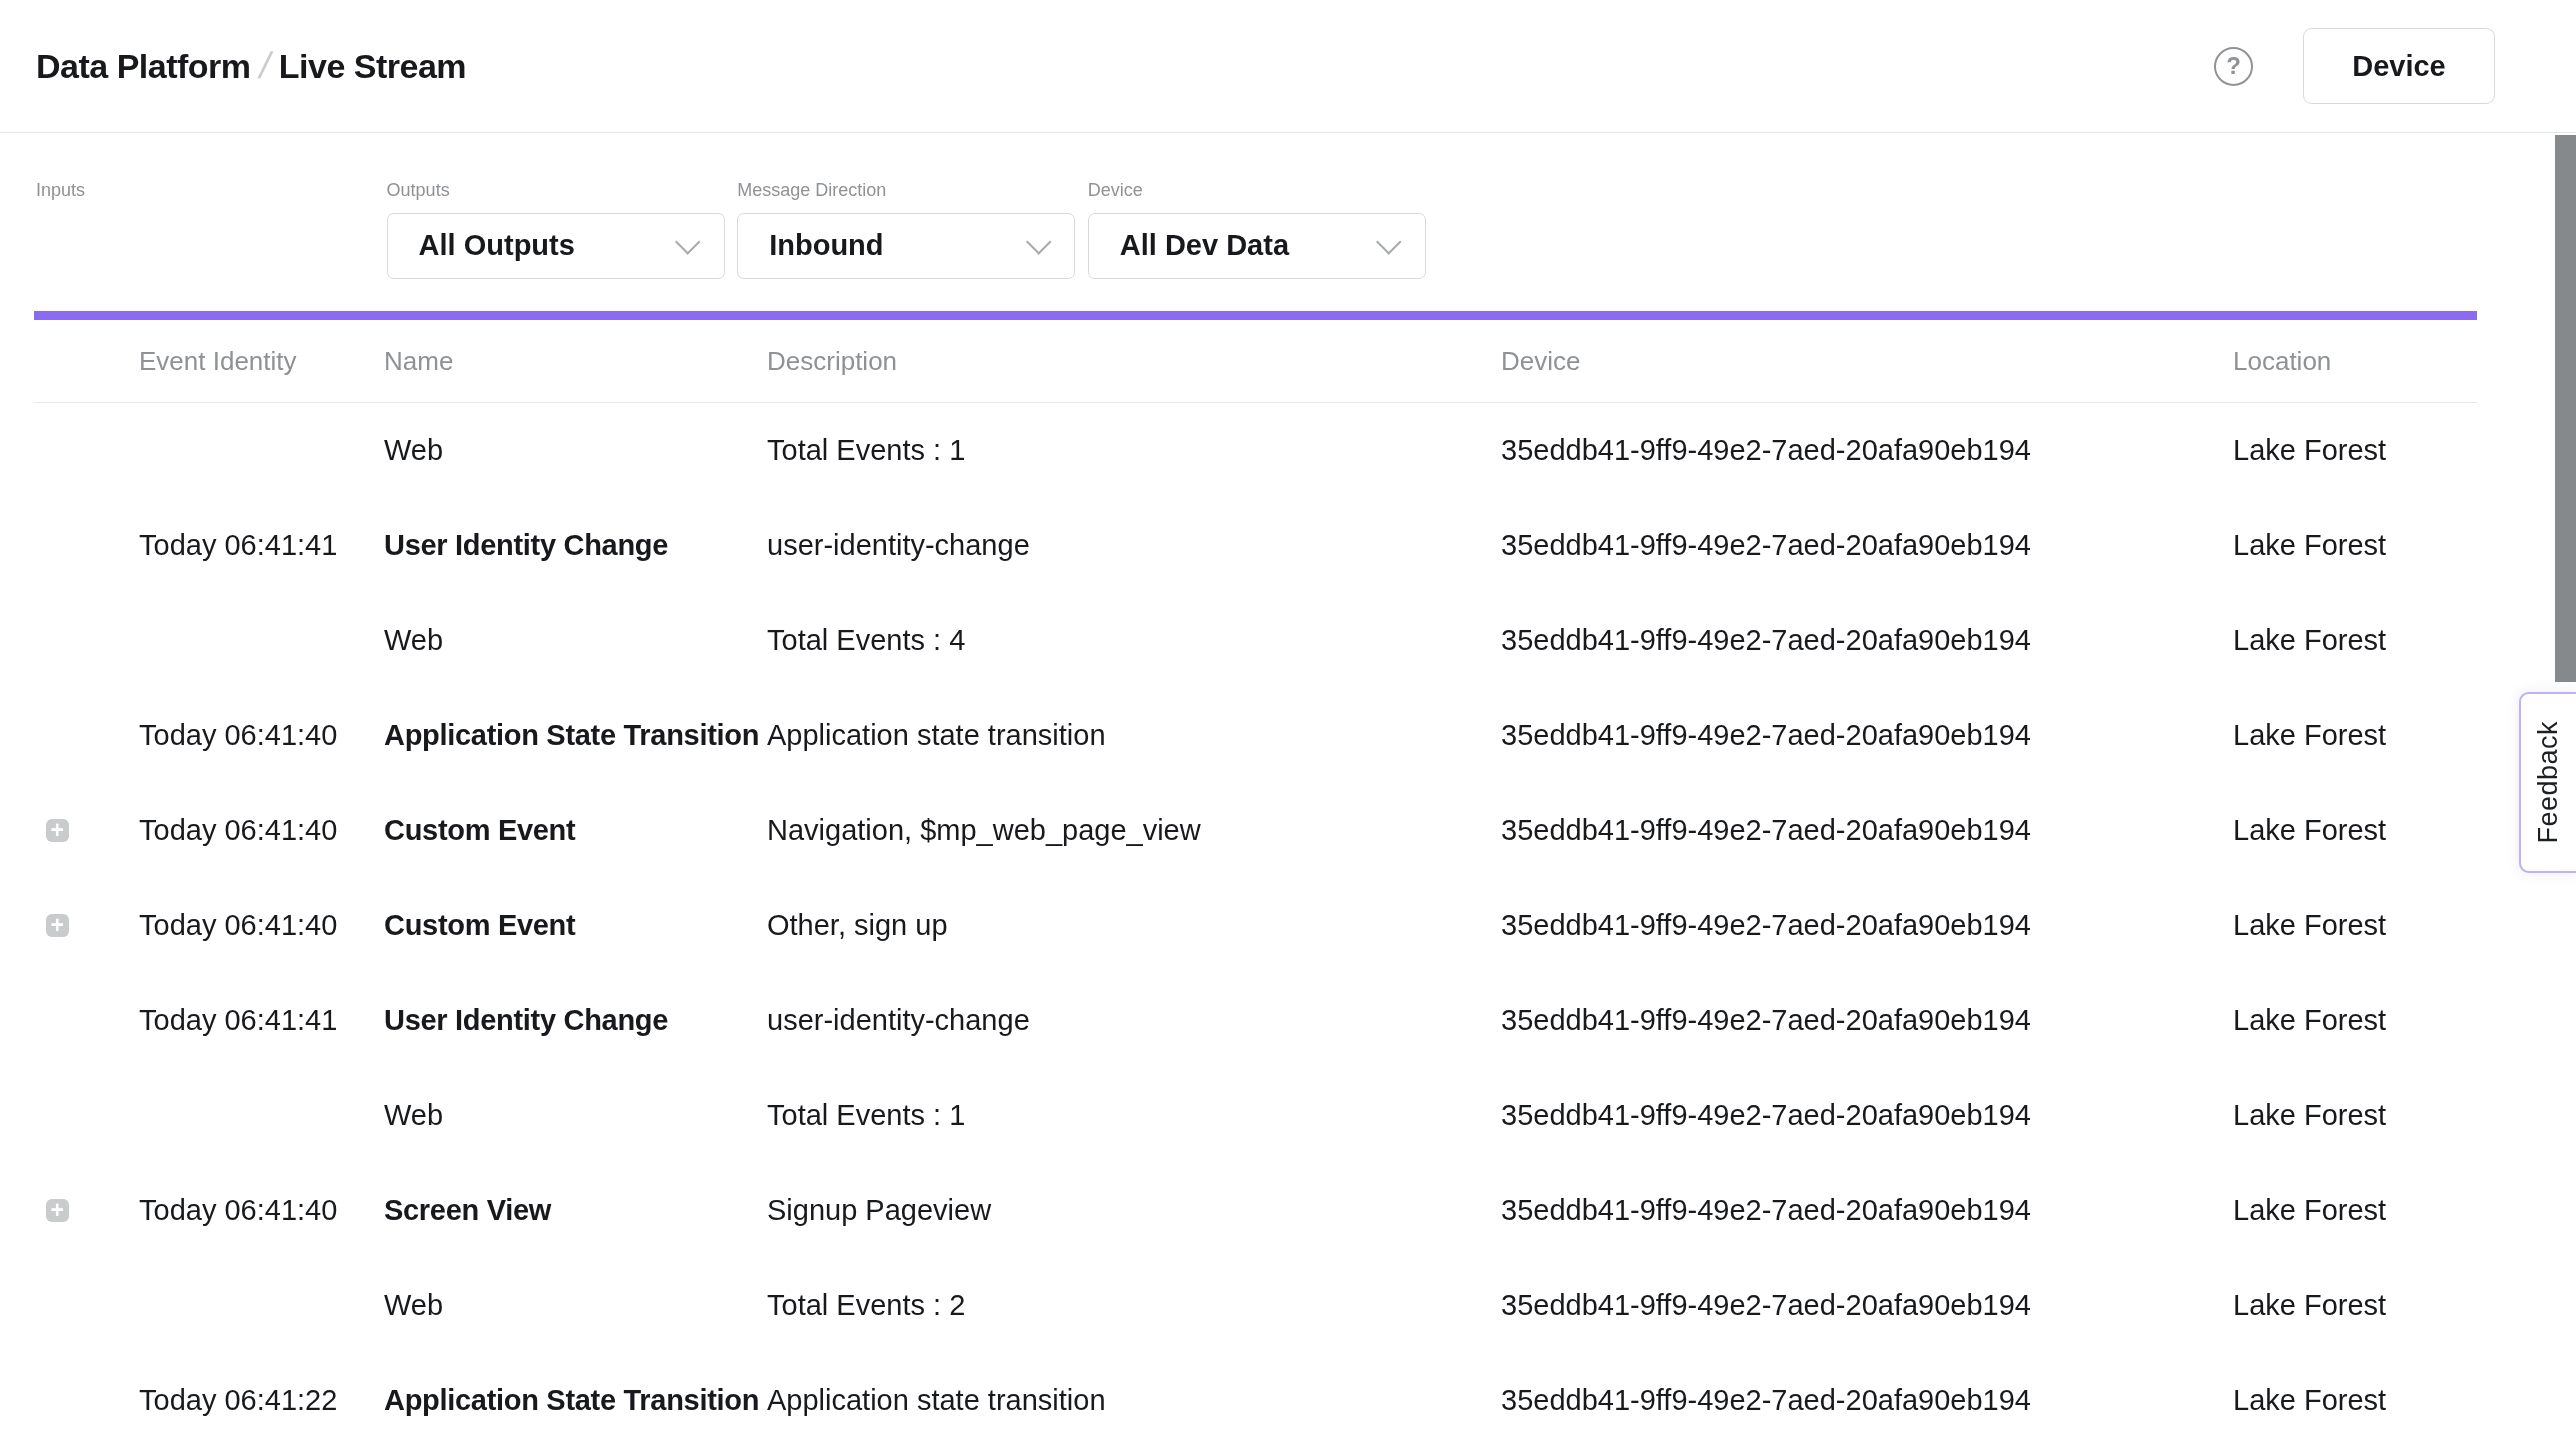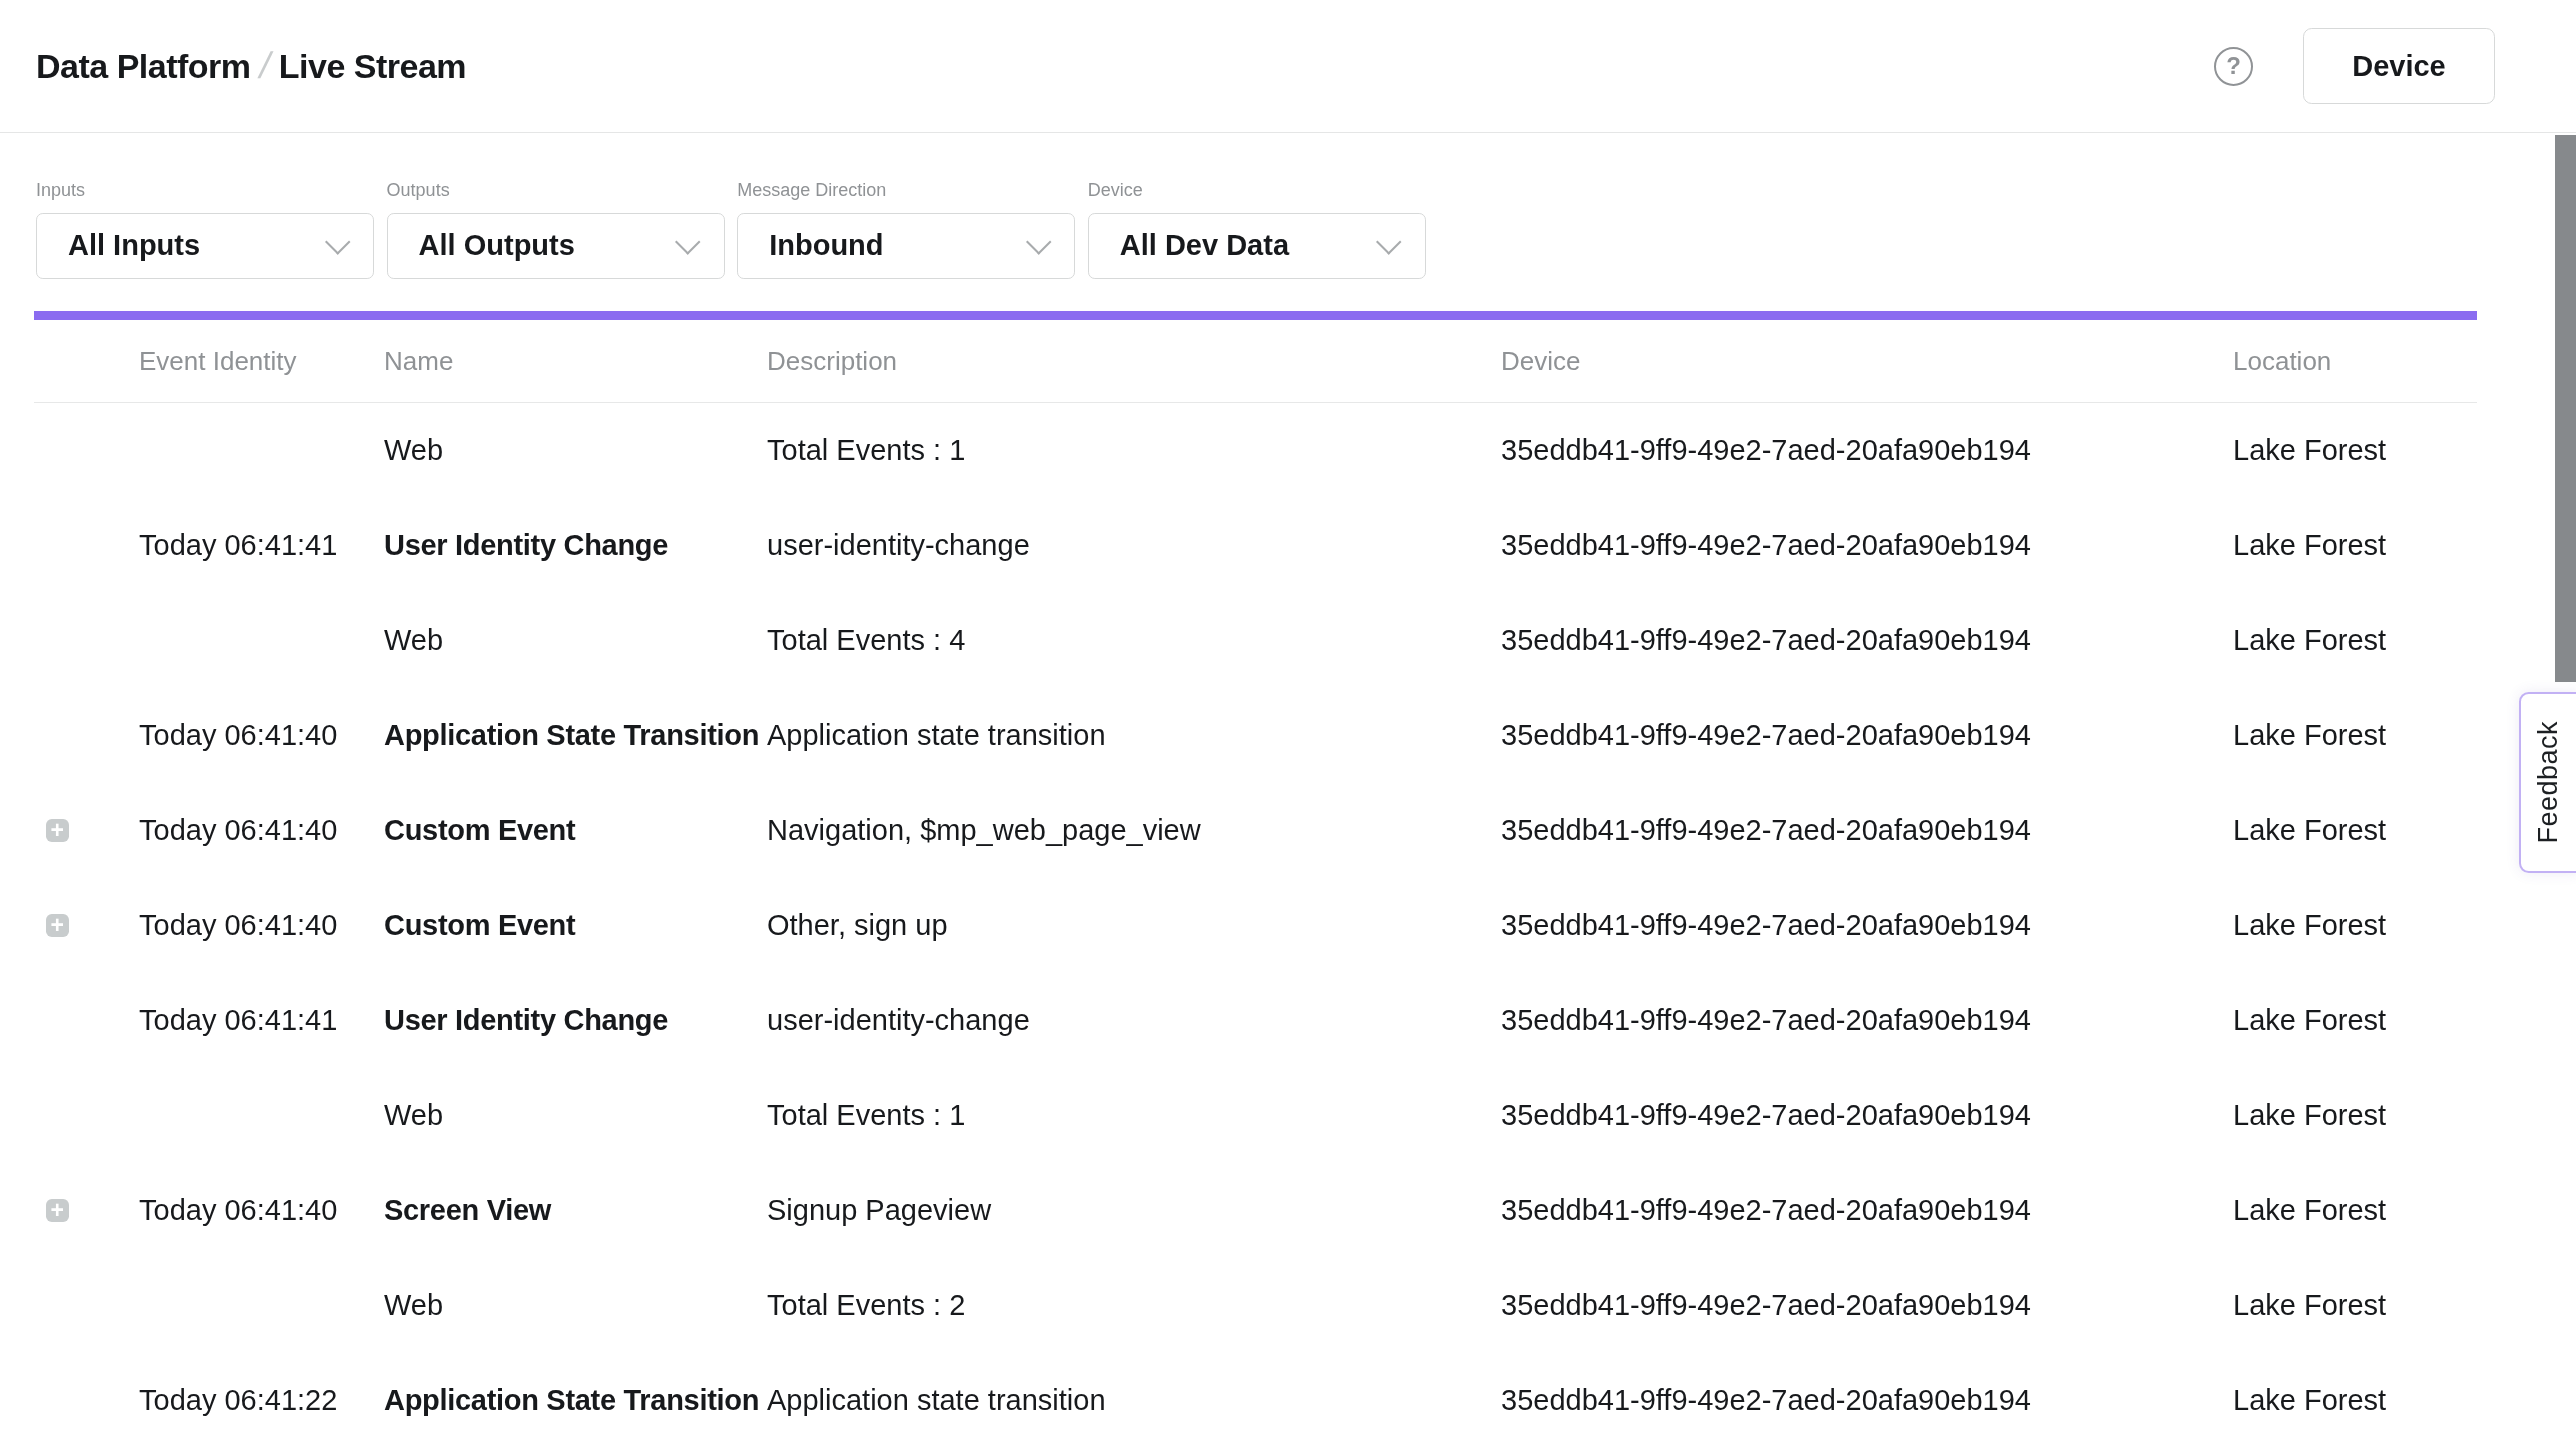--- a/index.html
+++ b/index.html
@@ -133,24 +133,20 @@
     <button class="help-btn">?</button>
     <button class="btn">
       <span>Device</span>
     </button>
   </div>
 </header>
 
 <section class="filters">
   <div class="filter">
     <div class="filter-label">Inputs</div>
-    <div class="select">
-      <span>All Inputs</span>
-      <span class="chevron"></span>
-    </div>
   </div>
   <div class="filter">
     <div class="filter-label">Outputs</div>
     <div class="select">
       <span>All Outputs</span>
       <span class="chevron"></span>
     </div>
   </div>
   <div class="filter">
     <div class="filter-label">Message Direction</div>

